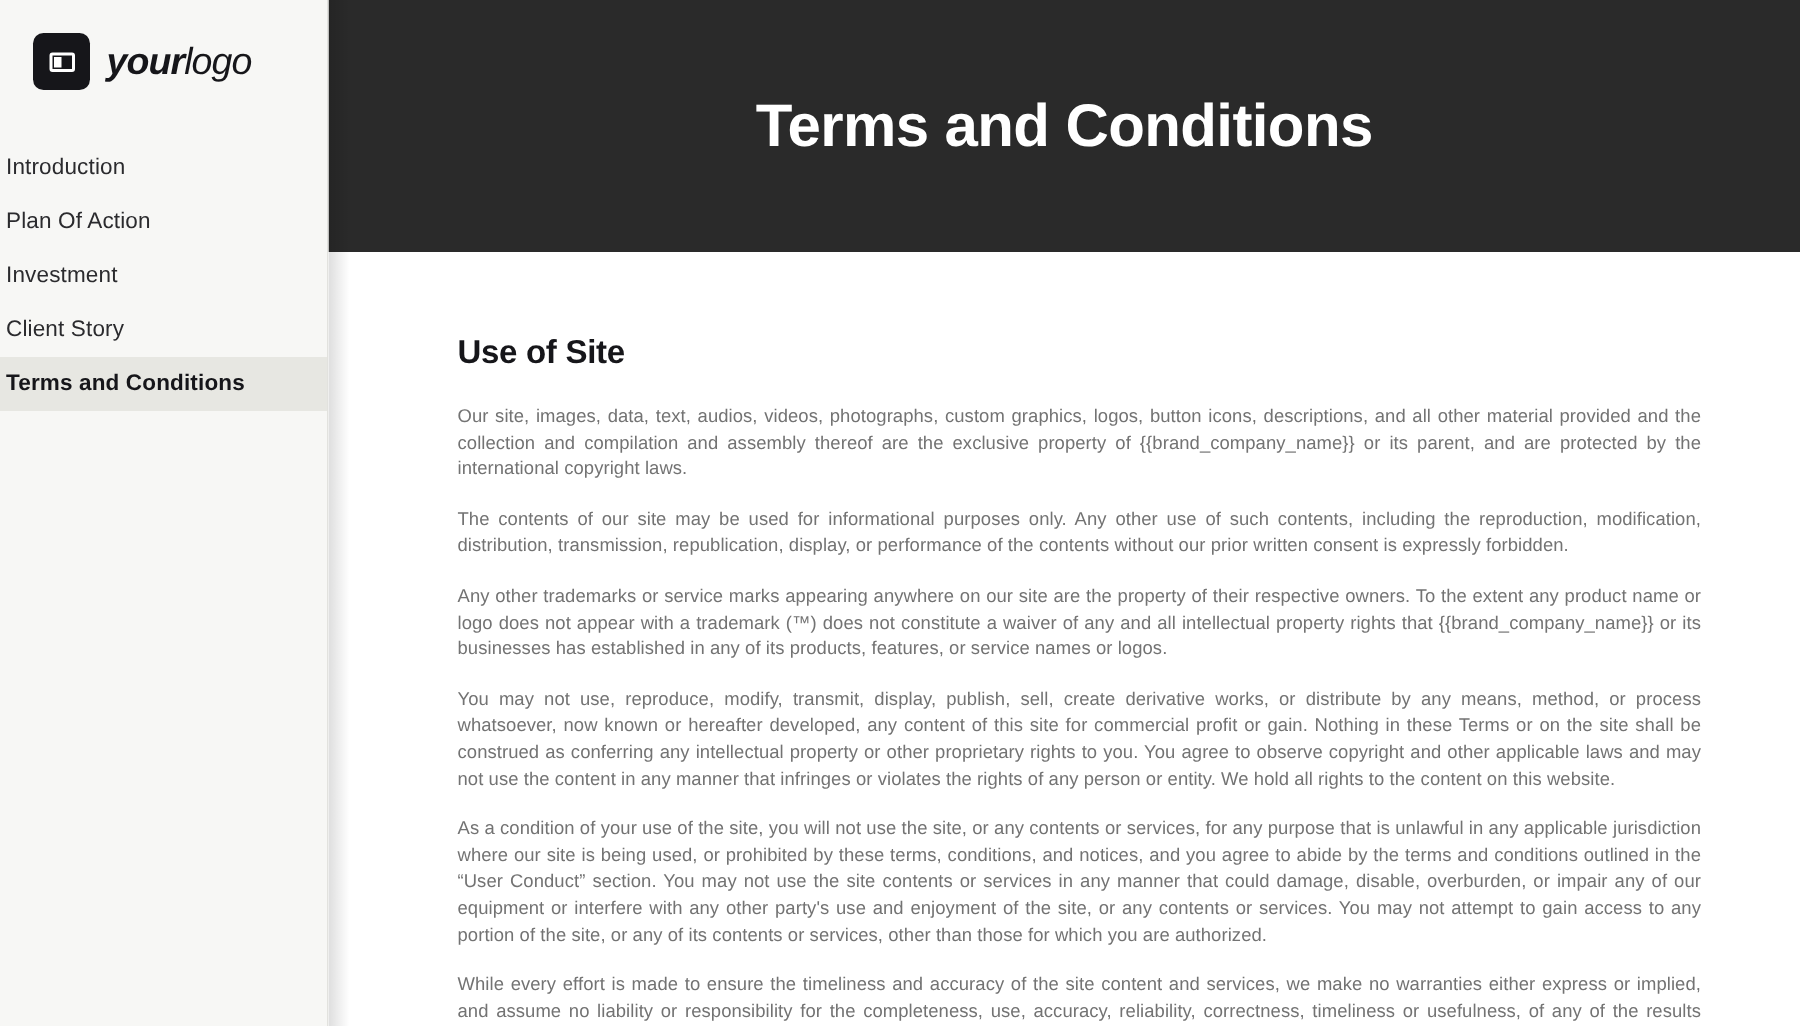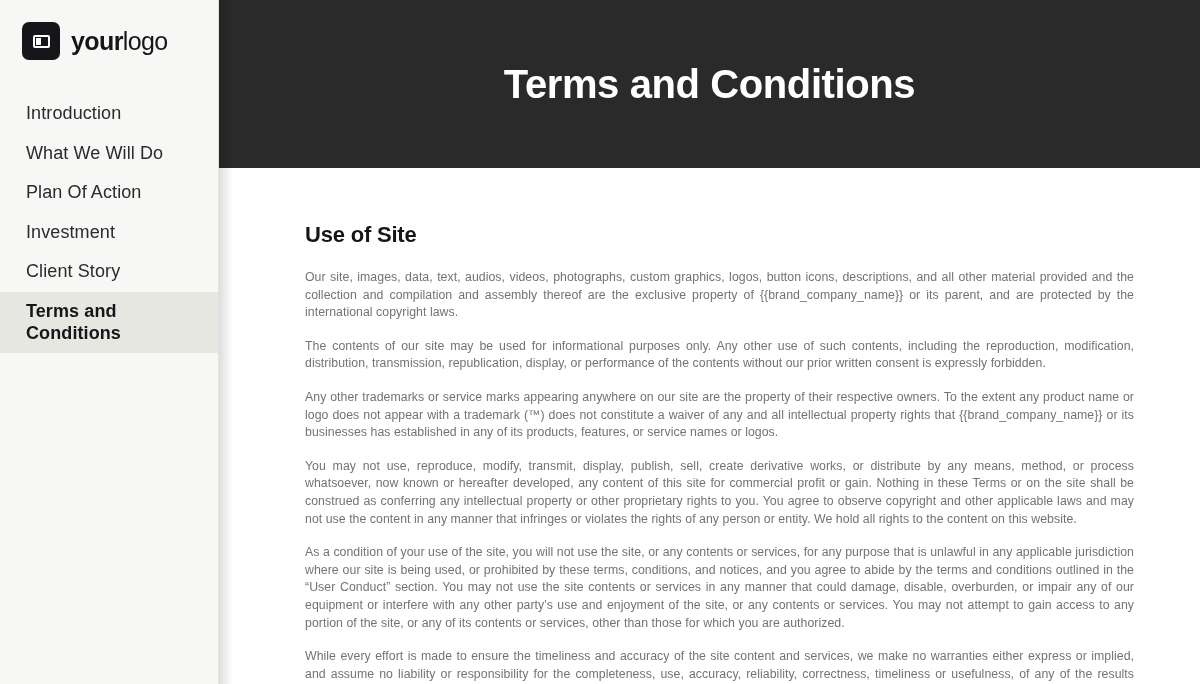--- a/index.html
+++ b/index.html
@@ -58,27 +58,28 @@
     width: 5px;
     height: 7px;
     background: #ffffff;
   }
   .logo-text {
     font-size: 25px;
     font-weight: 700;
     color: #16161a;
     letter-spacing: -0.6px;
     white-space: nowrap;
+    font-style: italic;
   }
   .logo-text .light { font-weight: 400; }
 
   .nav-item {
-    font-size: 18px;
+    font-size: 15px;
     color: #2b2b2e;
-    padding: 9px 26px;
+    padding: 9px 4px;
     line-height: 1.2;
     letter-spacing: 0.1px;
     cursor: pointer;
   }
   .nav-item.active {
     background: #e7e7e2;
     font-weight: 700;
     color: #16161a;
   }
 
@@ -138,21 +139,20 @@
   <aside class="sidebar">
     <div class="logo-row">
       <span class="logo-mark">
         <span class="inner"></span>
       </span>
       <span class="logo-text"><span>your</span><span class="light">logo</span></span>
     </div>
 
     <nav>
       <div class="nav-item">Introduction</div>
-      <div class="nav-item">What We Will Do</div>
       <div class="nav-item">Plan Of Action</div>
       <div class="nav-item">Investment</div>
       <div class="nav-item">Client Story</div>
       <div class="nav-item active">Terms and Conditions</div>
     </nav>
   </aside>
 
   <main class="main">
     <div class="page-shadow"></div>
 

